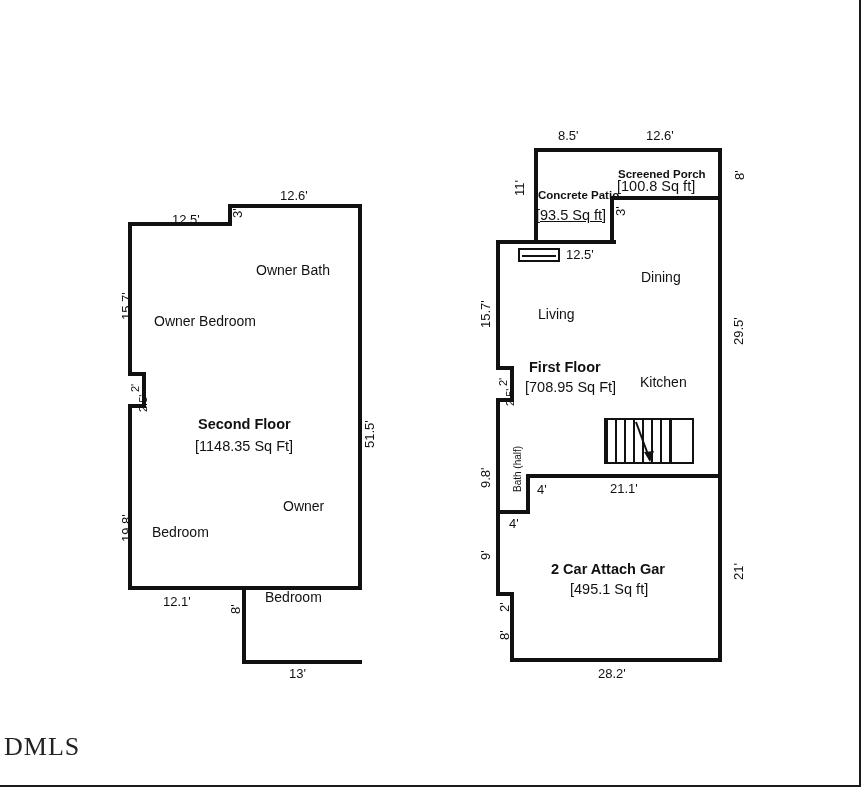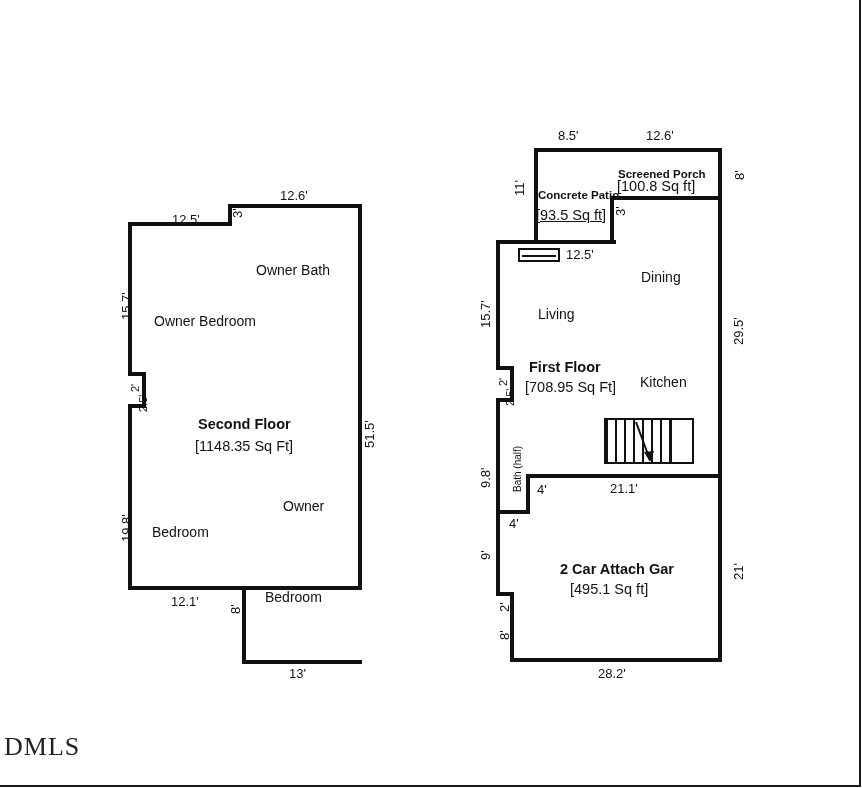--- a/index.html
+++ b/index.html
@@ -144,21 +144,21 @@
     <div class="wall h" style="left:228px; top:204px; width:32px;"></div>
 
     <div class="label dim" style="left:172px; top:212px;">12.5'</div>
     <div class="label dim vert" style="left:230px; top:218px;">3'</div>
     <div class="label dim" style="left:280px; top:188px;">12.6'</div>
     <div class="label dim vert" style="left:119px; top:320px;">15.7'</div>
     <div class="label dim vert" style="left:129px; top:392px; font-size:11px;">2'</div>
     <div class="label dim vert" style="left:137px; top:412px; font-size:11px;">2.5'</div>
     <div class="label dim vert" style="left:119px; top:542px;">19.8'</div>
     <div class="label dim vert" style="left:362px; top:448px;">51.5'</div>
-    <div class="label dim" style="left:163px; top:594px;margin-left:8px;">12.1'</div>
+    <div class="label dim" style="left:163px; top:594px;">12.1'</div>
     <div class="label dim vert" style="left:228px; top:614px;">8'</div>
     <div class="label dim" style="left:289px; top:666px;">13'</div>
 
     <div class="label room" style="left:256px; top:262px;">Owner Bath</div>
     <div class="label room" style="left:154px; top:313px;">Owner Bedroom</div>
     <div class="label title" style="left:198px; top:416px;">Second Floor</div>
     <div class="label area" style="left:195px; top:438px;">[1148.35 Sq Ft]</div>
     <div class="label room" style="left:283px; top:498px;">Owner</div>
     <div class="label room" style="left:152px; top:524px;">Bedroom</div>
     <div class="label room" style="left:265px; top:589px;">Bedroom</div>
@@ -211,21 +211,21 @@
     <div class="label bold-sm" style="left:538px; top:189px;">Concrete Patio</div>
     <div class="label area" style="left:536px; top:207px;text-decoration:underline;">[93.5 Sq ft]</div>
 
     <div class="label dim" style="left:566px; top:247px;">12.5'</div>
     <div class="label room" style="left:641px; top:269px;">Dining</div>
     <div class="label room" style="left:538px; top:306px;">Living</div>
     <div class="label title" style="left:529px; top:359px;">First Floor</div>
     <div class="label area" style="left:525px; top:379px;">[708.95 Sq Ft]</div>
     <div class="label room" style="left:640px; top:374px;">Kitchen</div>
     <div class="label tiny vert" style="left:512px; top:492px;">Bath (half)</div>
-    <div class="label title" style="left:551px; top:561px;margin-left:9px;">2 Car Attach Gar</div>
+    <div class="label title" style="left:551px; top:561px;">2 Car Attach Gar</div>
     <div class="label area" style="left:570px; top:581px;">[495.1 Sq ft]</div>
 
     <div class="label dim vert" style="left:478px; top:328px;">15.7'</div>
     <div class="label dim vert" style="left:497px; top:386px; font-size:11px;">2'</div>
     <div class="label dim vert" style="left:504px; top:406px; font-size:11px;">2.5'</div>
     <div class="label dim vert" style="left:478px; top:488px;">9.8'</div>
     <div class="label dim" style="left:537px; top:482px;">4'</div>
     <div class="label dim" style="left:509px; top:516px;">4'</div>
     <div class="label dim vert" style="left:478px; top:560px;">9'</div>
     <div class="label dim vert" style="left:497px; top:612px;">2'</div>

